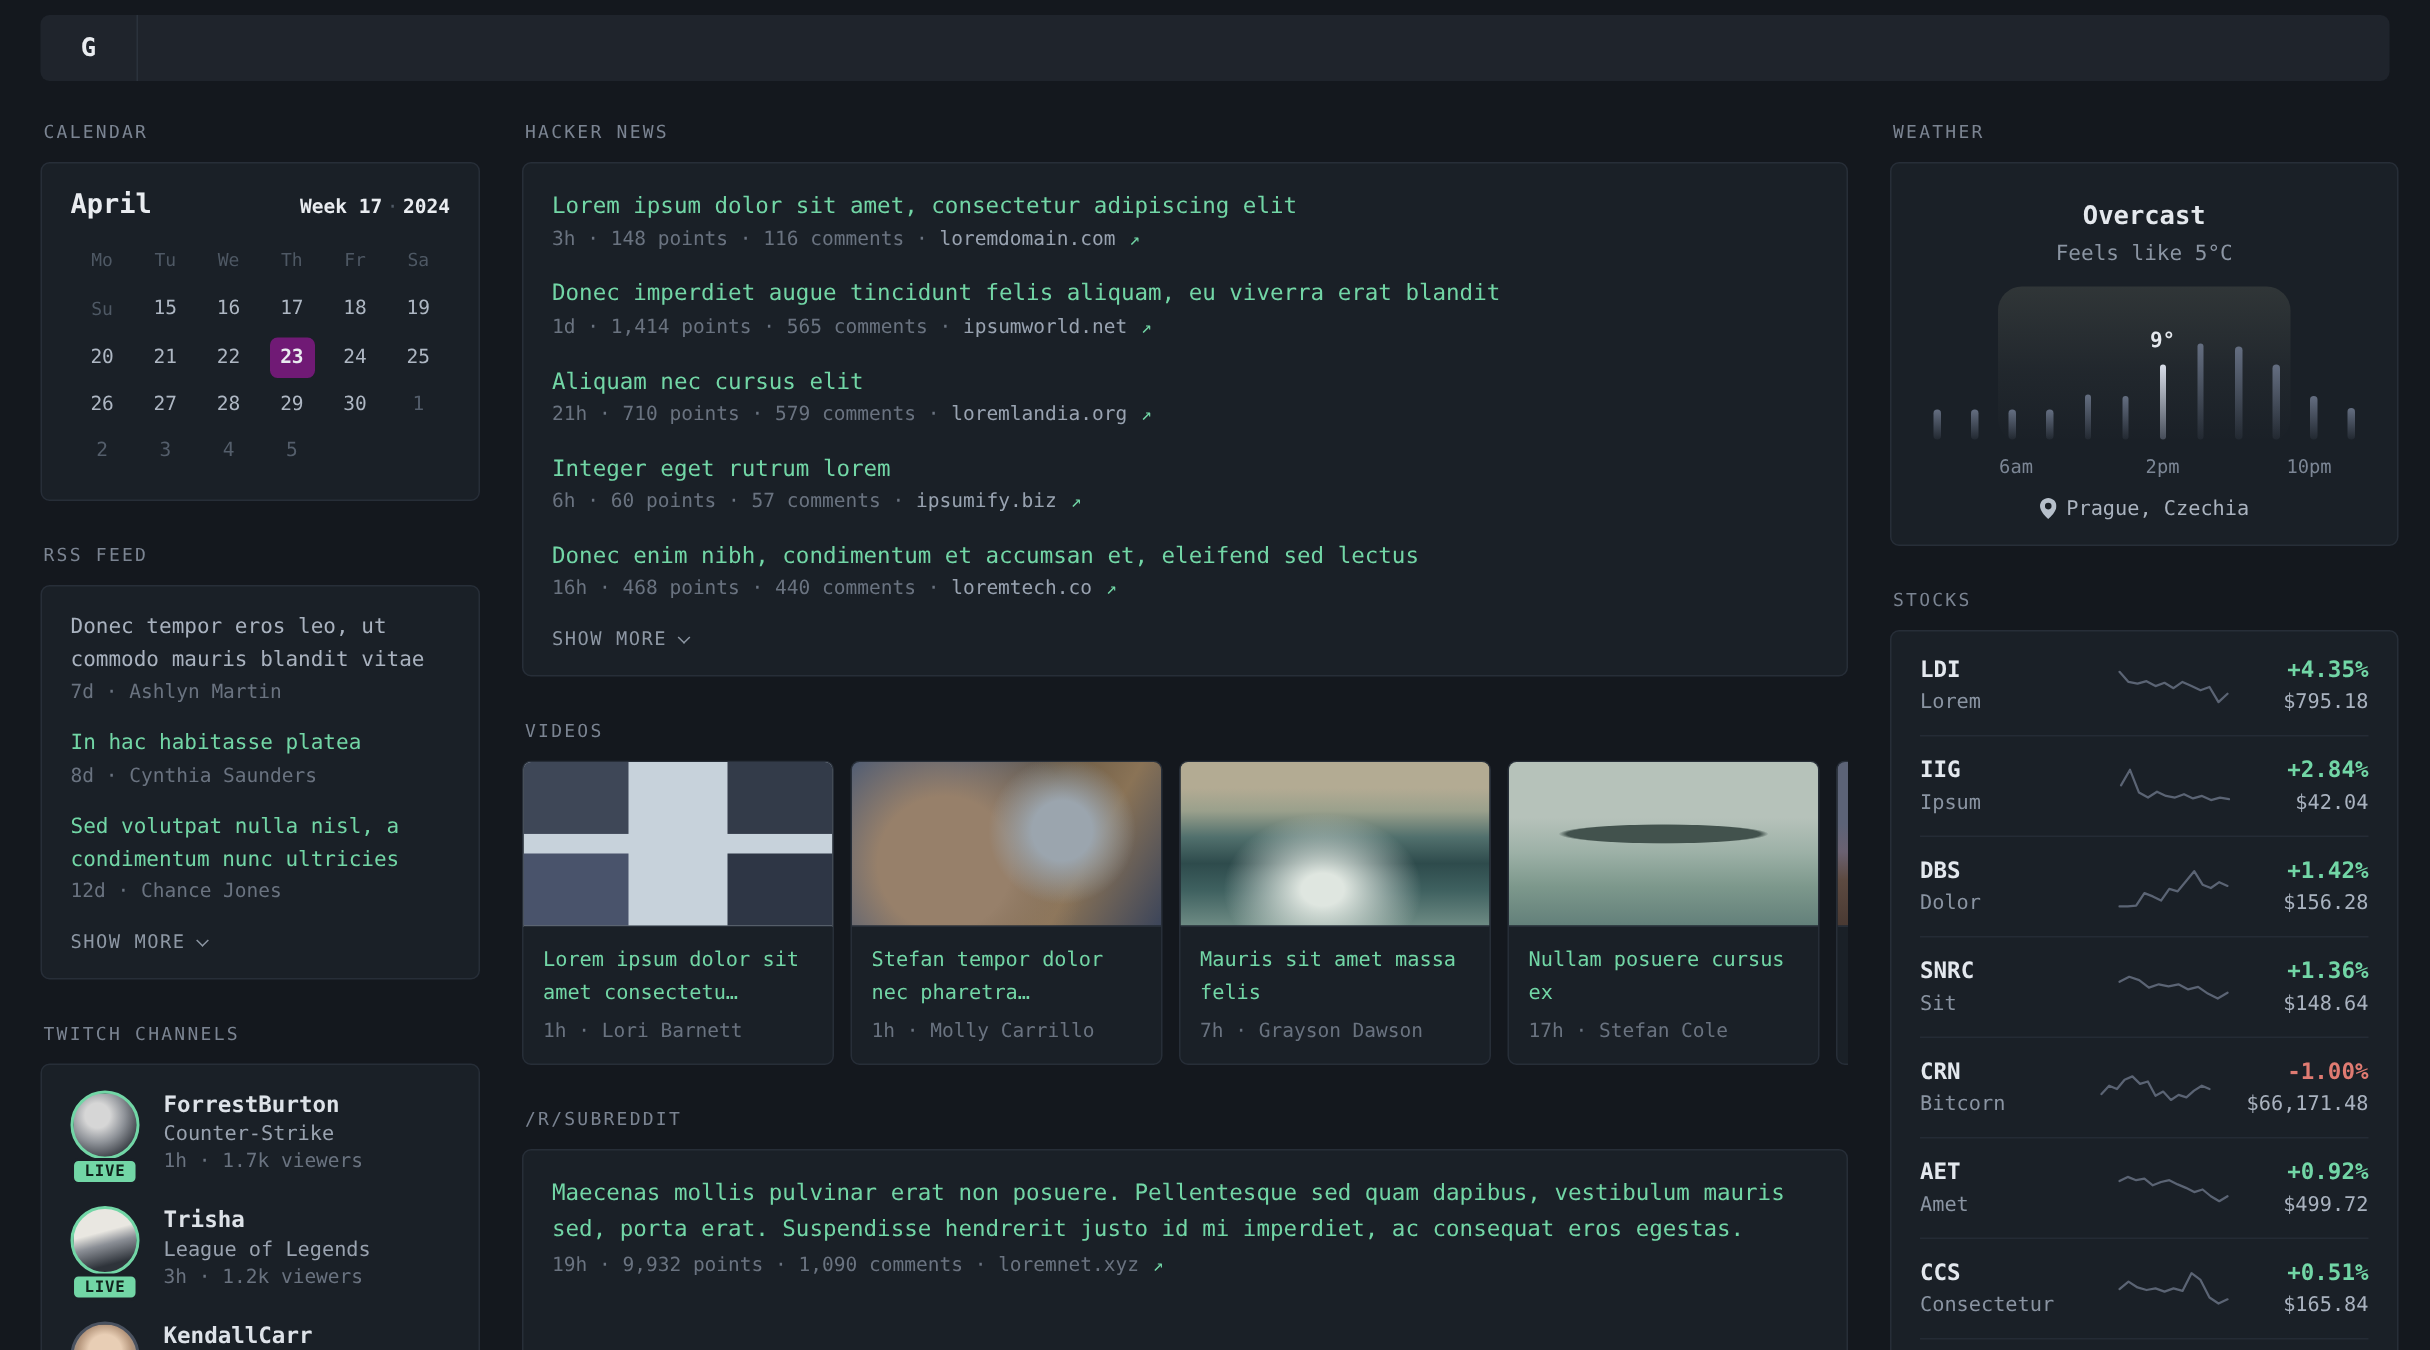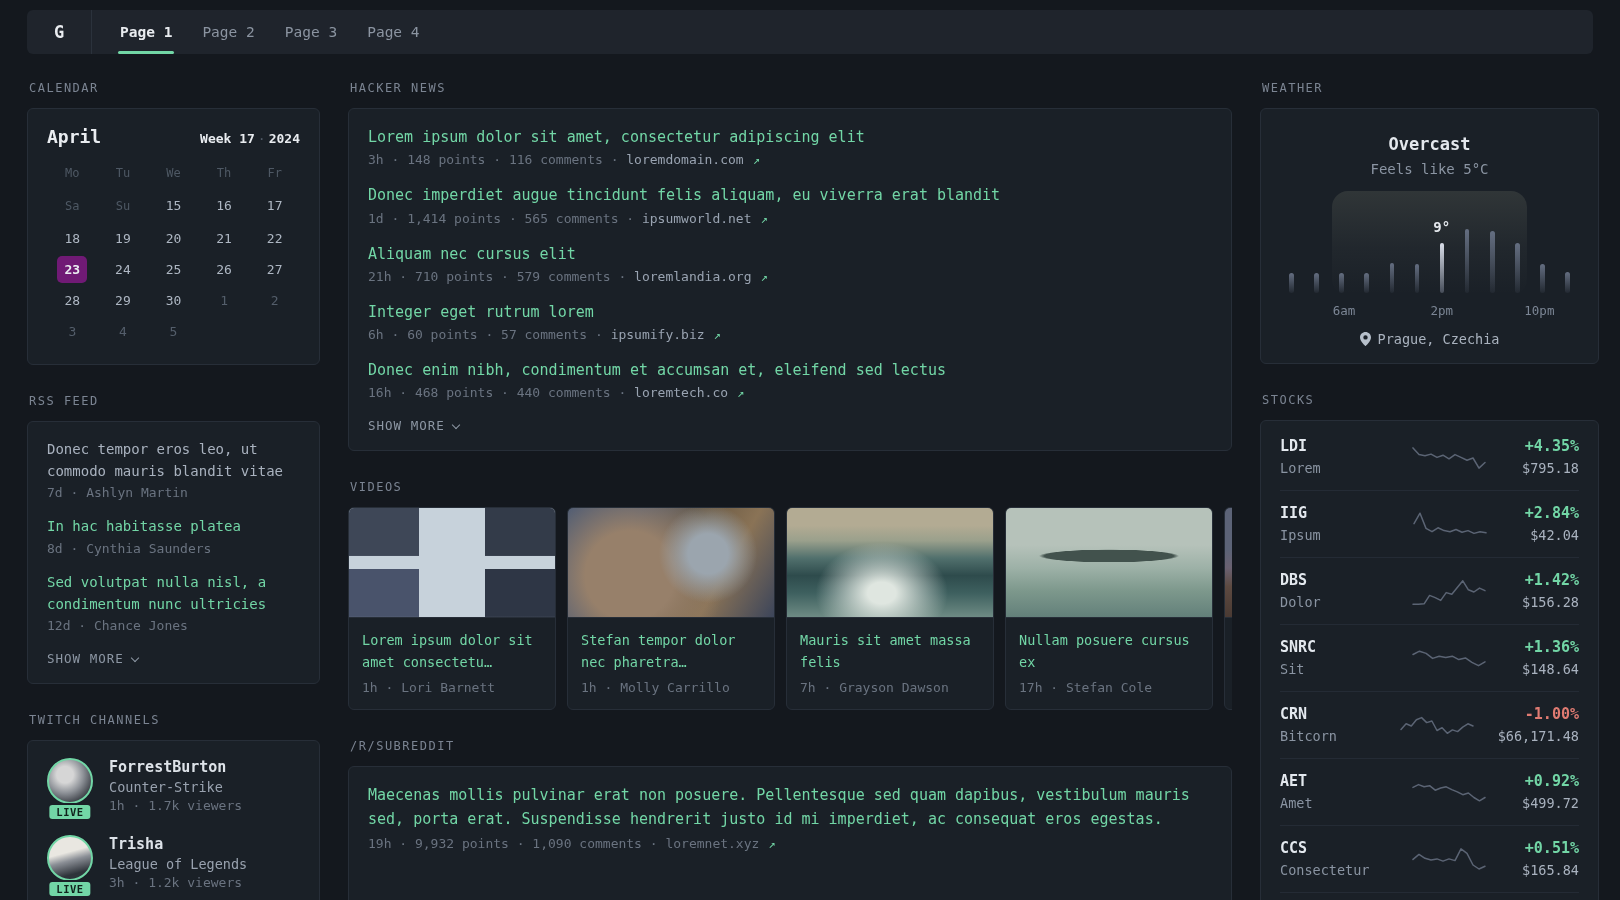--- a/index.html
+++ b/index.html
@@ -28,21 +28,21 @@
   .col-right{width:339px;flex:none;}
   .widget{margin-bottom:29px;}
   .wlabel{font-size:12px;letter-spacing:1.5px;color:#7b8492;margin:0 0 13px 2px;}
   .card{background:var(--card);border:1px solid var(--border);border-radius:6px;padding:17px 19px;}
 
   
   .cal-head{display:flex;justify-content:space-between;align-items:baseline;margin-bottom:10px;}
   .cal-month{font-size:18px;color:var(--bright);font-weight:bold;}
   .cal-week{font-size:13px;color:var(--bright);font-weight:bold;}
   .cal-week .dot{color:var(--faint);font-weight:normal;padding:0 3px;}
-  .cal-grid{display:grid;grid-template-columns:repeat(5,1fr);text-align:center;}
+  .cal-grid{display:grid;grid-template-columns:repeat(6,1fr);text-align:center;}
   .cal-dow{font-size:12px;color:#4e5864;padding:9px 0 10px;}
   .cal-day{font-size:13px;color:#aeb7c3;padding:0;height:31px;display:flex;align-items:center;justify-content:center;cursor:pointer;}
   .cal-day span{display:flex;align-items:center;justify-content:center;width:30px;height:27px;border-radius:5px;}
   .cal-day.outside{color:#545e6b;}
   .cal-day.selected span{background:#701a75;color:var(--bright);font-weight:bold;}
 
   
   .feed-item{margin-bottom:16px;}
   .feed-title{font-size:14px;line-height:1.55;color:var(--accent);cursor:pointer;}
   .feed-title.read{color:#a9b2bf;}
@@ -128,26 +128,20 @@
   .stock-price{font-size:13.5px;color:var(--price);margin-top:5px;}
 </style>
 </head>
 <body>
 
 <div class="page">
 
   <header class="topbar">
     <div class="logo">G</div>
     <div class="vdiv"></div>
-    <nav class="tabs" id="tabs">
-        <div class="tab active">Page 1</div>
-        <div class="tab">Page 2</div>
-        <div class="tab">Page 3</div>
-        <div class="tab">Page 4</div>
-      </nav>
   </header>
 
   <main class="cols">
 
     <section class="col-left">
 
       <div class="widget">
         <div class="wlabel">CALENDAR</div>
         <div class="card">
           <div class="cal-head">

